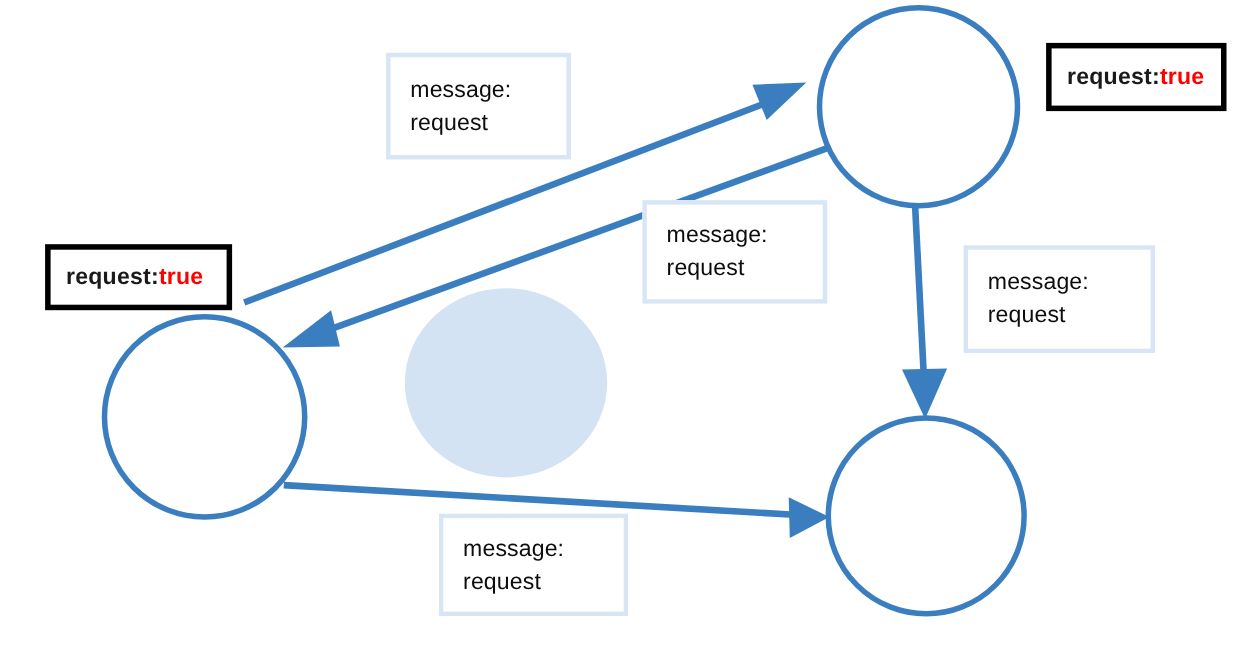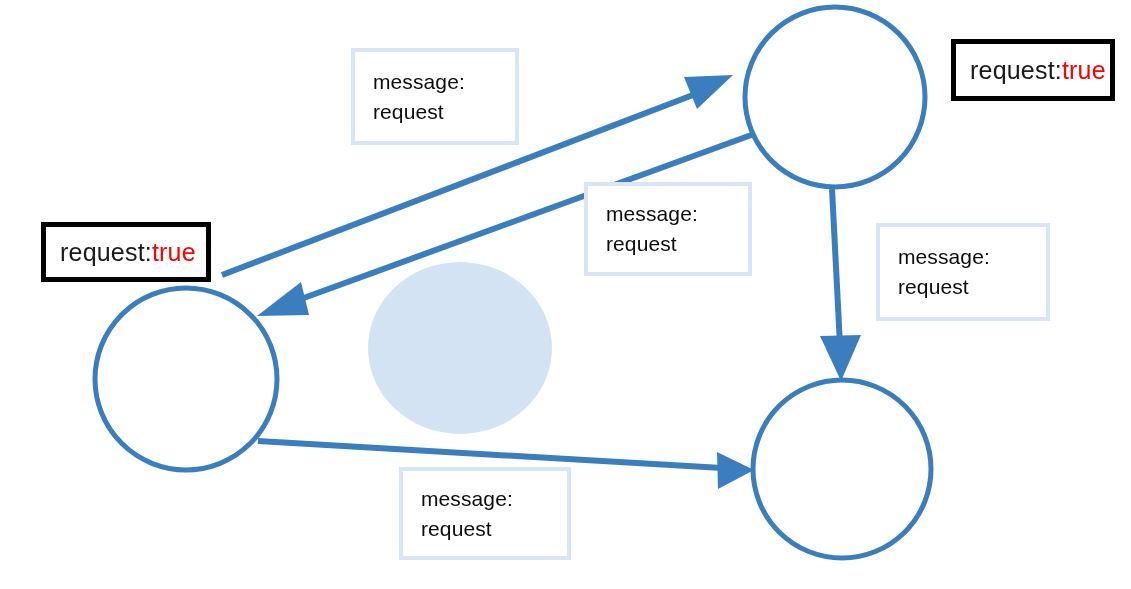--- a/index.html
+++ b/index.html
@@ -9,21 +9,21 @@
   #edges{position:absolute;left:0;top:0;width:1131px;height:589px;}
 
   .msg-box{position:absolute;box-sizing:border-box;background:#ffffff;
            border:4px solid #d7e5f5;display:flex;flex-direction:column;
            justify-content:center;padding-left:18px;}
   .msg-line{font-size:21px;color:#0d0d0d;line-height:30px;letter-spacing:0.1px;}
 
   .req-box{position:absolute;box-sizing:border-box;background:#ffffff;
            border:5px solid #000000;display:flex;align-items:center;
            padding-left:14px;}
-  .req-text{font-size:25px;color:#1a1a1a;white-space:nowrap;letter-spacing:0.2px;}
+  .req-text{font-size:21px;color:#1a1a1a;white-space:nowrap;letter-spacing:0.2px;font-weight:bold;}
   .req-text .val{color:#ff0000;}
 
   #b1{left:351px;top:44px;width:168px;height:97px;}
   #b2{left:584px;top:178px;width:168px;height:94px;}
   #b3{left:876px;top:219px;width:174px;height:98px;}
   #b4{left:399px;top:463px;width:172px;height:93px;}
 
   #r1{left:41px;top:218px;width:170px;height:60px;}
   #r2{left:951px;top:35px;width:164px;height:62px;}
 </style>

